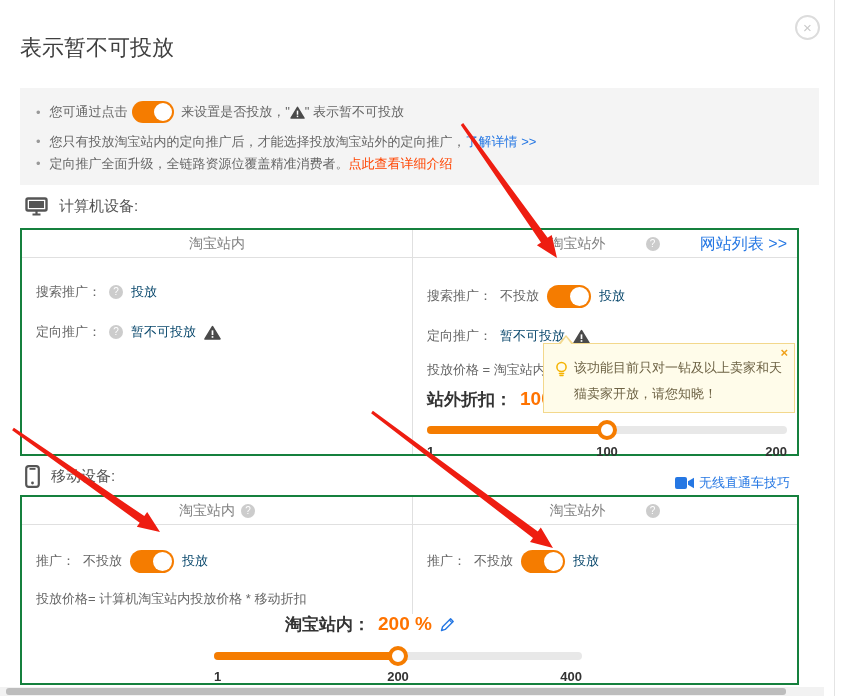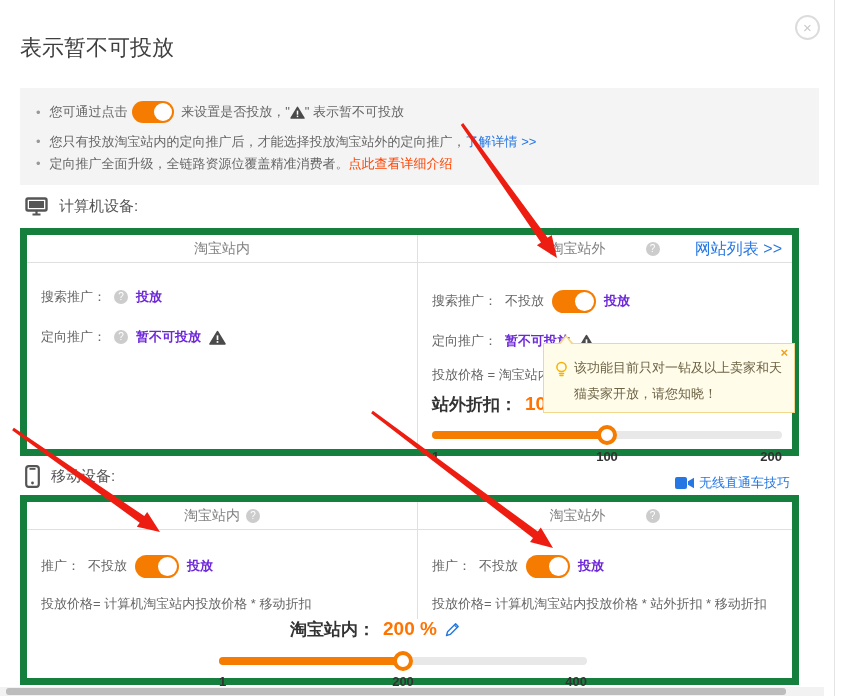--- a/index.html
+++ b/index.html
@@ -2,21 +2,21 @@
 <html><head>
 <meta charset="utf-8">
 <style>
   * { margin:0; padding:0; box-sizing:border-box; }
   html,body { width:841px; height:696px; }
   body {
     position:relative; background:#fff; overflow:hidden;
     font-family:"Liberation Sans","DejaVu Sans",sans-serif;
     color:#666; font-size:13px;
   }
-  .bold { font-weight:bold; color:#6d28d9; }
+  .bold { font-weight:normal; color:#0c4a6e; }
   .blue { color:#2577e3; }
   .red-link { color:#ff4400; }
   .orange-val { color:#ff7300; font-size:19px; font-weight:bold; }
 
   
   .win-edge { position:absolute; left:834px; top:0; width:1px; height:696px; background:#e4e4e4; }
   .close-btn { position:absolute; left:795px; top:15px; width:25px; height:25px;
     border:2px solid #dcdcdc; border-radius:50%; color:#c9c9c9; font-size:15px;
     text-align:center; line-height:21px; cursor:pointer; }
   .hscroll-track { position:absolute; left:0; top:687px; width:824px; height:9px; background:#f2f2f2; }
@@ -44,21 +44,21 @@
   .help { width:14px; height:14px; border-radius:50%; background:#ccc; color:#fff;
     font-size:10px; line-height:14px; text-align:center; display:inline-block;
     flex:0 0 auto; cursor:pointer; }
 
   
   .sec-hd { position:absolute; left:25px; display:flex; align-items:center;
     font-size:15px; color:#555; }
   .sec-hd svg { margin-right:11px; }
 
   
-  .tbl { position:absolute; left:20px; width:779px; background:#fff; border:7px solid #15803d; }
+  .tbl { position:absolute; left:20px; width:779px; background:#fff; border:2px solid #15803d; }
   .tbl1 { top:228px; height:228px; }
   .tbl2 { top:495px; height:190px; }
   .thead { position:absolute; left:0; top:0; width:100%; height:28px; border-bottom:1px solid #e0e0e0; }
   .th { position:absolute; top:0; height:28px; display:flex; align-items:center;
     justify-content:center; color:#828282; font-size:14px; gap:6px; }
   .th-l { left:0; width:390px; }
   .th-r { left:390px; right:0;gap:40px; }
   .v-div { position:absolute; left:390px; top:0; width:1px; background:#e0e0e0; }
   .cell { position:absolute; top:36px; bottom:0; }
   .cell-l { left:0; width:390px; }
@@ -269,23 +269,20 @@
 
   <div class="cell cell-r">
     <div class="row" style="top:16px;height:24px;">
       <span>推广：</span>
       <span>不投放</span>
       <span class="toggle">
           <span class="knob"></span>
         </span>
       <span class="bold">投放</span>
     </div>
-    <div class="row" style="top:58px;height:16px;">
-      <span>投放价格= 计算机淘宝站内投放价格 * 站外折扣 * 移动折扣</span>
-    </div>
   </div>
 
   <div class="disc-row">
     <span class="disc-lbl">淘宝站内：</span>
     <span class="orange-val">200 %</span>
     <svg width="15" height="15" viewBox="0 0 15 15">
       <path d="M1.5 13.5 L2.6 9.8 L10.6 1.8 L13.2 4.4 L5.2 12.4 Z" fill="none" stroke="#2577e3" stroke-width="1.4" stroke-linejoin="round"></path>
       <path d="M9.4 3 L12 5.6" stroke="#2577e3" stroke-width="1.2"></path>
     </svg>
   </div>

